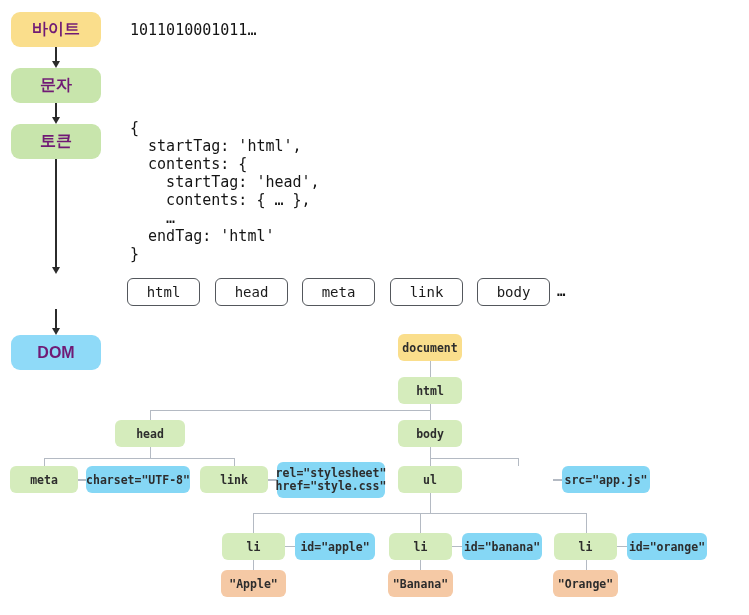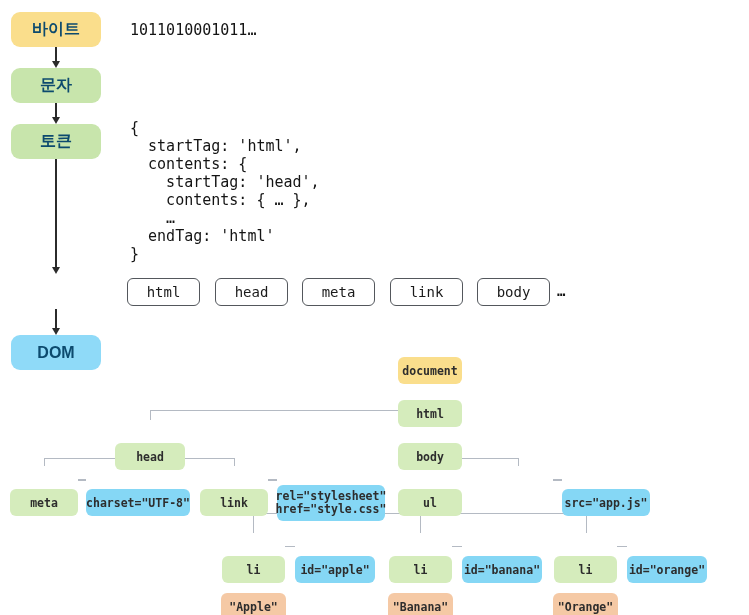--- a/index.html
+++ b/index.html
@@ -4,21 +4,21 @@
 <style>
   html,body{margin:0;padding:0;background:#ffffff;}
   .canvas{
     position:relative;width:749px;height:615px;background:#ffffff;
     font-family:"Liberation Sans",sans-serif;overflow:hidden;
   }
   
   .pbox{
     position:absolute;left:11px;width:90px;height:35px;border-radius:9px;
     display:flex;align-items:center;justify-content:center;
-    font-weight:bold;font-size:16px;color:#0c4a6e;
+    font-weight:bold;font-size:16px;color:#701a75;
   }
   .bg-yellow{background:#FADE8C;}
   .bg-green{background:#C8E5AC;}
   .bg-blue{background:#8FDAF8;}
   
   .av{position:absolute;left:55.25px;width:1.5px;background:#2B2B2B;}
   .ah{position:absolute;left:51.5px;width:0;height:0;
       border-left:4.5px solid transparent;border-right:4.5px solid transparent;
       border-top:7px solid #2B2B2B;}
   
@@ -31,21 +31,21 @@
     position:absolute;top:278px;width:71px;height:26px;background:#fff;
     border:1.4px solid #53575C;border-radius:6px;
     display:flex;align-items:center;justify-content:center;
     font-family:"DejaVu Sans Mono",monospace;font-size:14px;color:#1a1a1a;
   }
   
   .tbox{
     position:absolute;height:27px;border-radius:6px;
     display:flex;align-items:center;justify-content:center;
     font-family:"DejaVu Sans Mono",monospace;font-weight:bold;
-    font-size:11.5px;color:#2d2d2d;white-space:pre;text-align:left;margin-top:23px;
+    font-size:11.5px;color:#2d2d2d;white-space:pre;text-align:left;
   }
   .t-yellow{background:#FADE8C;}
   .t-green{background:#D5ECBC;}
   .t-blue{background:#85D7F5;}
   .t-orange{background:#F5C9A5;}
   
   .cv{position:absolute;width:1.5px;background:#B4BAC3;}
   .ch{position:absolute;height:1.5px;background:#B4BAC3;}
 </style>
 </head>

